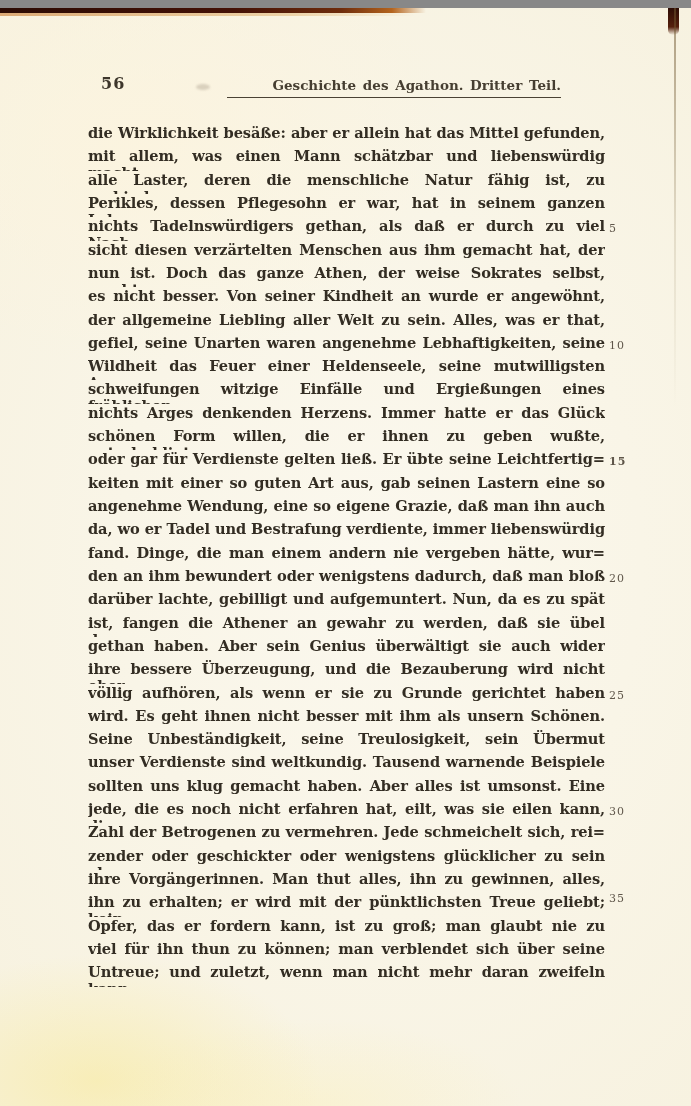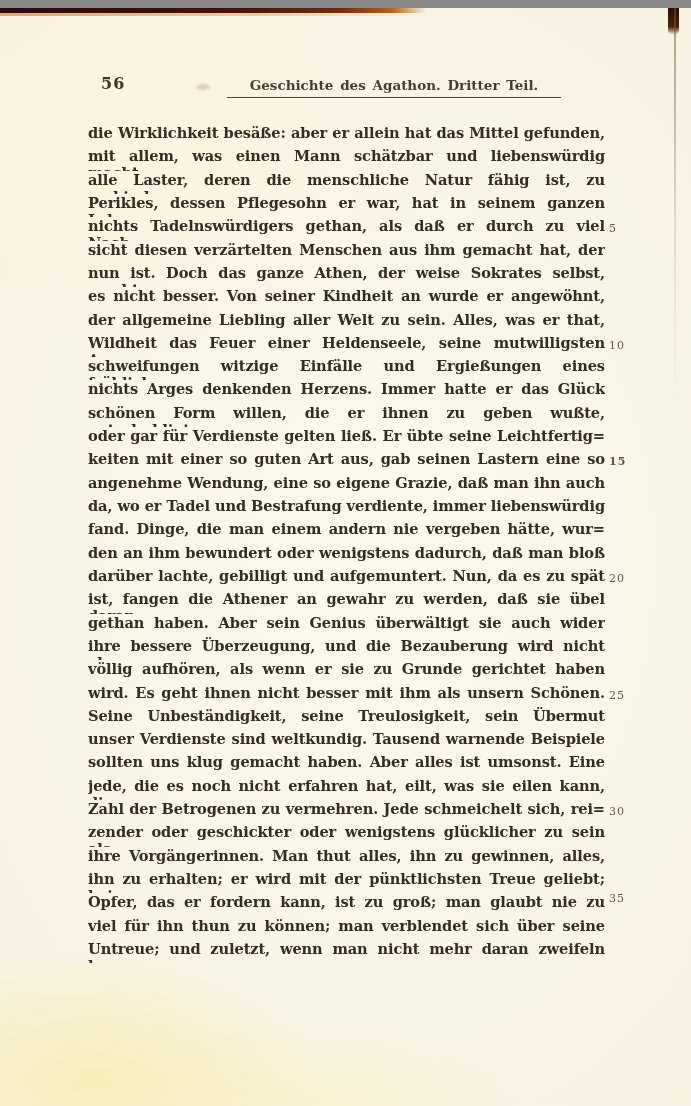--- a/index.html
+++ b/index.html
@@ -40,21 +40,21 @@
     background: rgba(120,105,85,0.25); border-radius:50%;
     filter: blur(1px);
   }
   
   .page-number {
     position:absolute; top:66px; left:101px;
     font-size:16px; font-weight:700; color:#3d362b; letter-spacing:1px;
   }
   .running-head {
     position:absolute; top:69px; left:227px; width:334px;
-    text-align:center;
+    text-align:right;
     font-size:13.5px; font-weight:700; color:#463e31;
     padding-bottom:4px;
     border-bottom:1.5px solid #4a4234;
     word-spacing:2px;
   }
   
   .text-block {
     position:absolute; top:116px; left:88px; width:517px;
     color:#332d23;
   }
@@ -95,20 +95,21 @@
   <div class="text-block">
       <div class="text-line">die Wirklichkeit besäße: aber er allein hat das Mittel gefunden,</div>
       <div class="text-line">mit allem, was einen Mann schätzbar und liebenswürdig macht,</div>
       <div class="text-line">alle Laster, deren die menschliche Natur fähig ist, zu verbinden.</div>
       <div class="text-line">Perikles, dessen Pflegesohn er war, hat in seinem ganzen Leben</div>
       <div class="text-line">nichts Tadelnswürdigers gethan, als daß er durch zu viel Nach=</div>
       <div class="text-line">sicht diesen verzärtelten Menschen aus ihm gemacht hat, der er</div>
       <div class="text-line">nun ist. Doch das ganze Athen, der weise Sokrates selbst, machte</div>
       <div class="text-line">es nicht besser. Von seiner Kindheit an wurde er angewöhnt,</div>
       <div class="text-line">der allgemeine Liebling aller Welt zu sein. Alles, was er that,</div>
+      <div class="text-line">gefiel, seine Unarten waren angenehme Lebhaftigkeiten, seine</div>
       <div class="text-line">Wildheit das Feuer einer Heldenseele, seine mutwilligsten Aus=</div>
       <div class="text-line">schweifungen witzige Einfälle und Ergießungen eines fröhlichen,</div>
       <div class="text-line">nichts Arges denkenden Herzens. Immer hatte er das Glück</div>
       <div class="text-line">schönen Form willen, die er ihnen zu geben wußte, entschuldigte</div>
       <div class="text-line">oder gar für Verdienste gelten ließ. Er übte seine Leichtfertig=</div>
       <div class="text-line">keiten mit einer so guten Art aus, gab seinen Lastern eine so</div>
       <div class="text-line">angenehme Wendung, eine so eigene Grazie, daß man ihn auch</div>
       <div class="text-line">da, wo er Tadel und Bestrafung verdiente, immer liebenswürdig</div>
       <div class="text-line">fand. Dinge, die man einem andern nie vergeben hätte, wur=</div>
       <div class="text-line">den an ihm bewundert oder wenigstens dadurch, daß man bloß</div>

